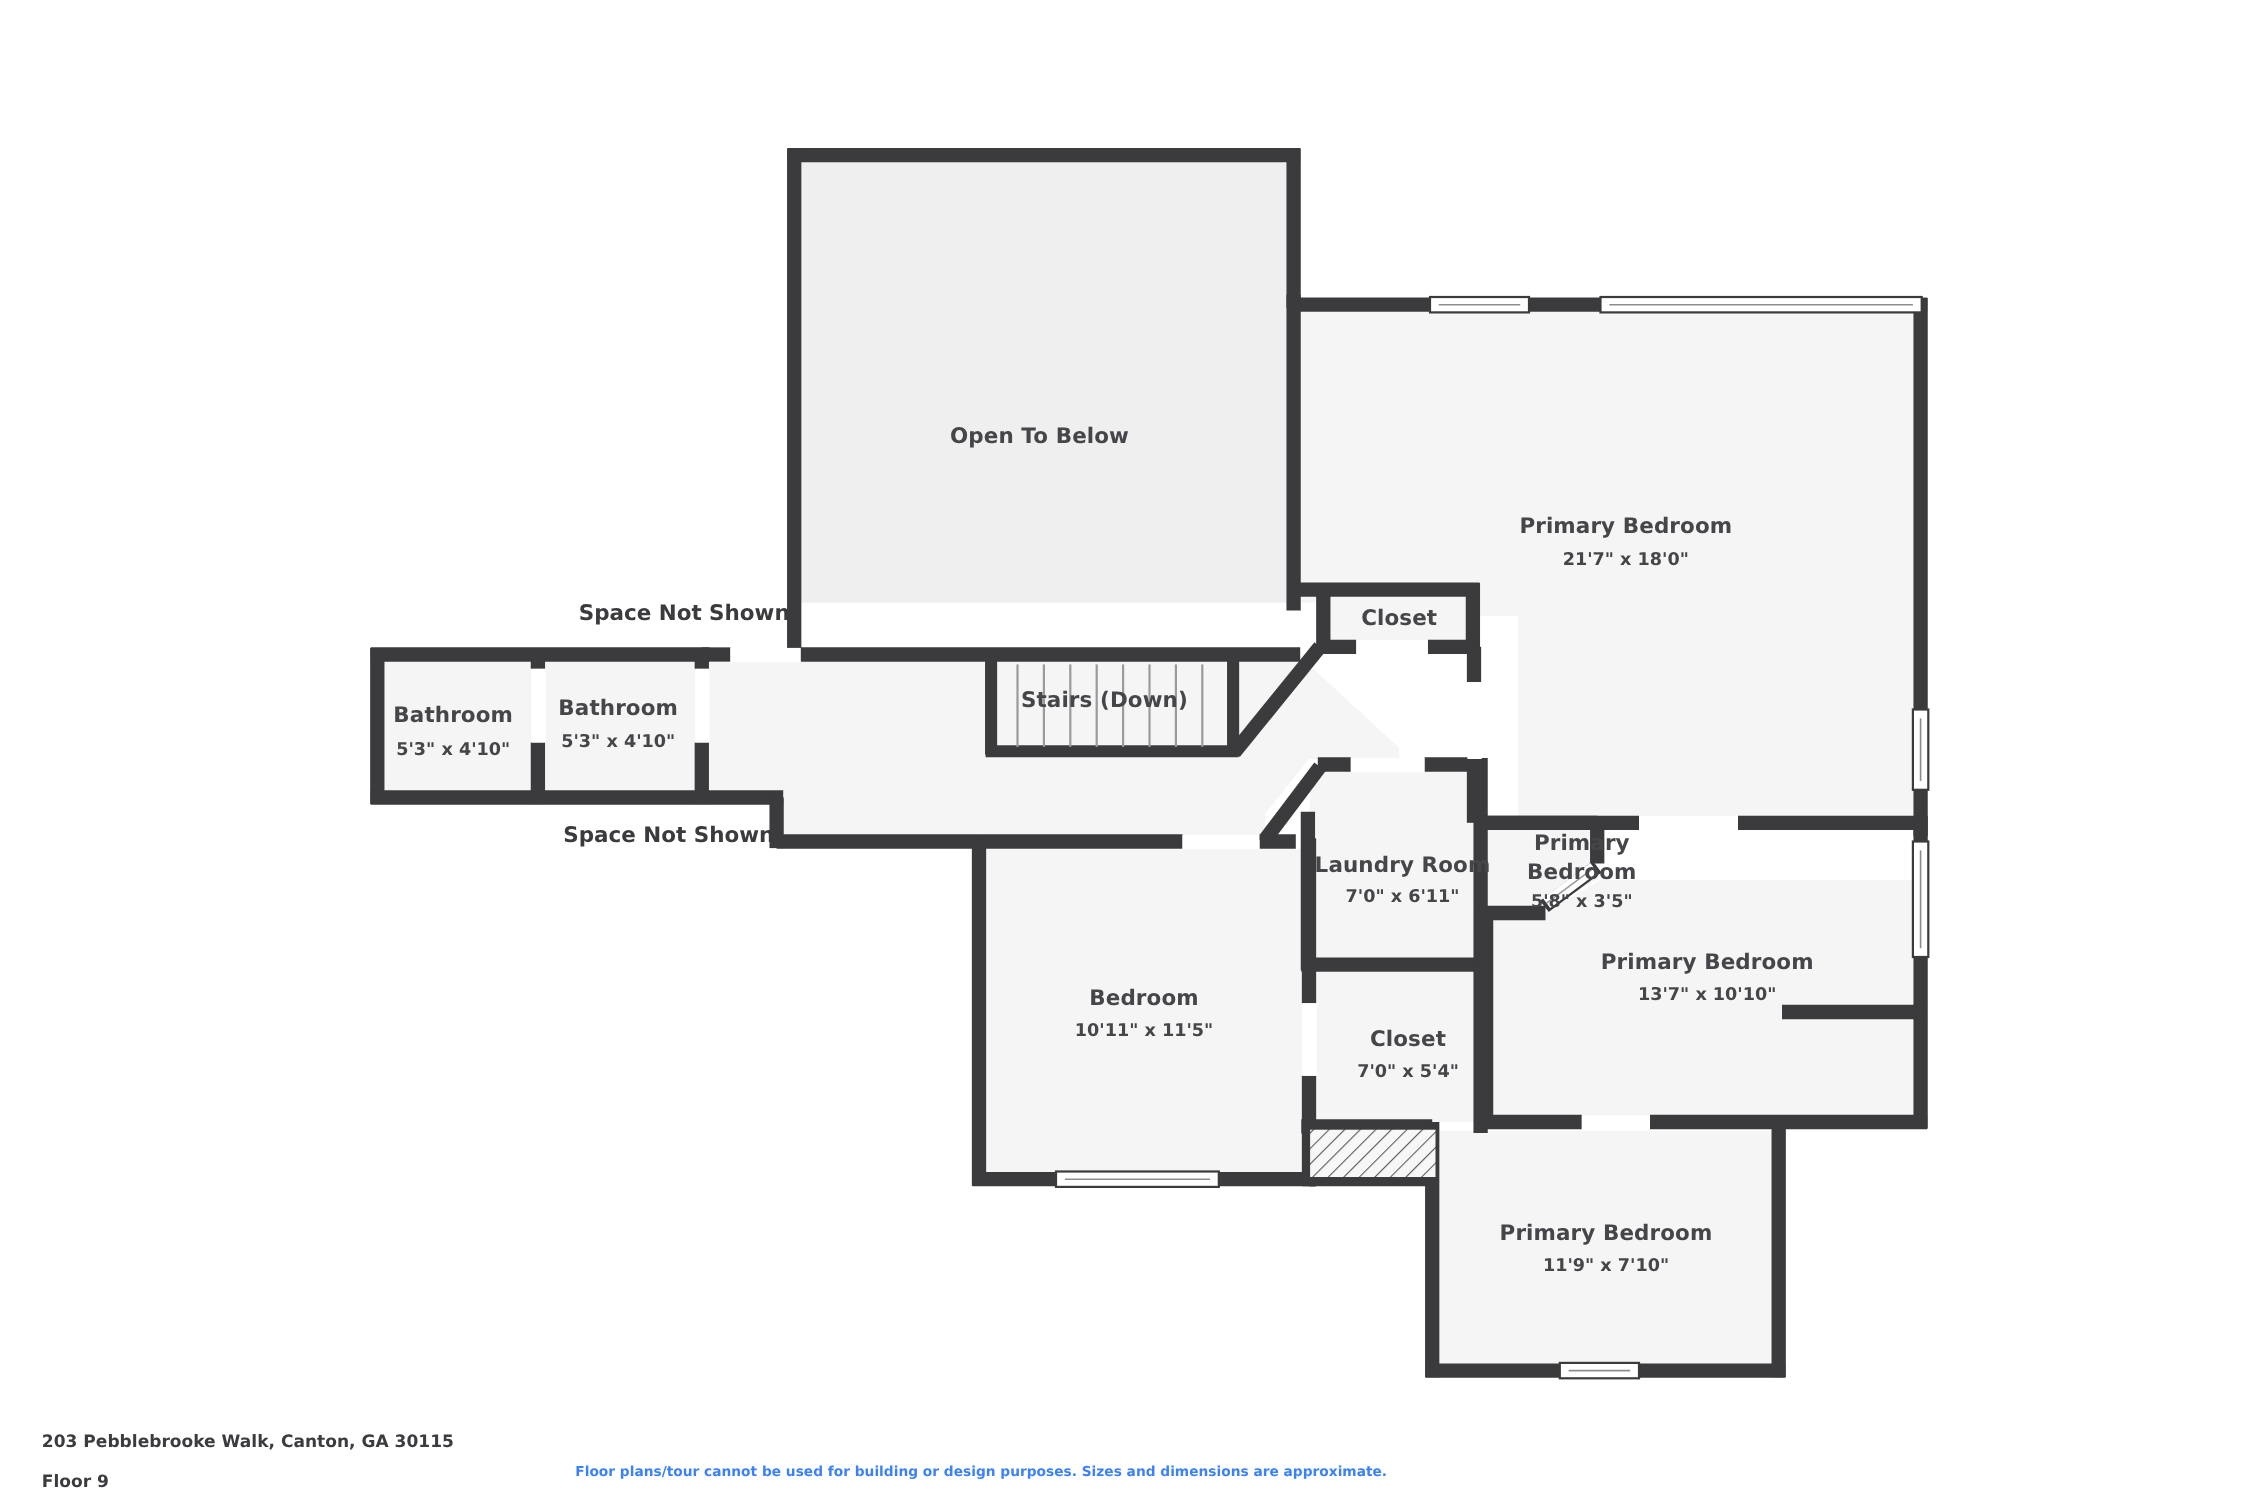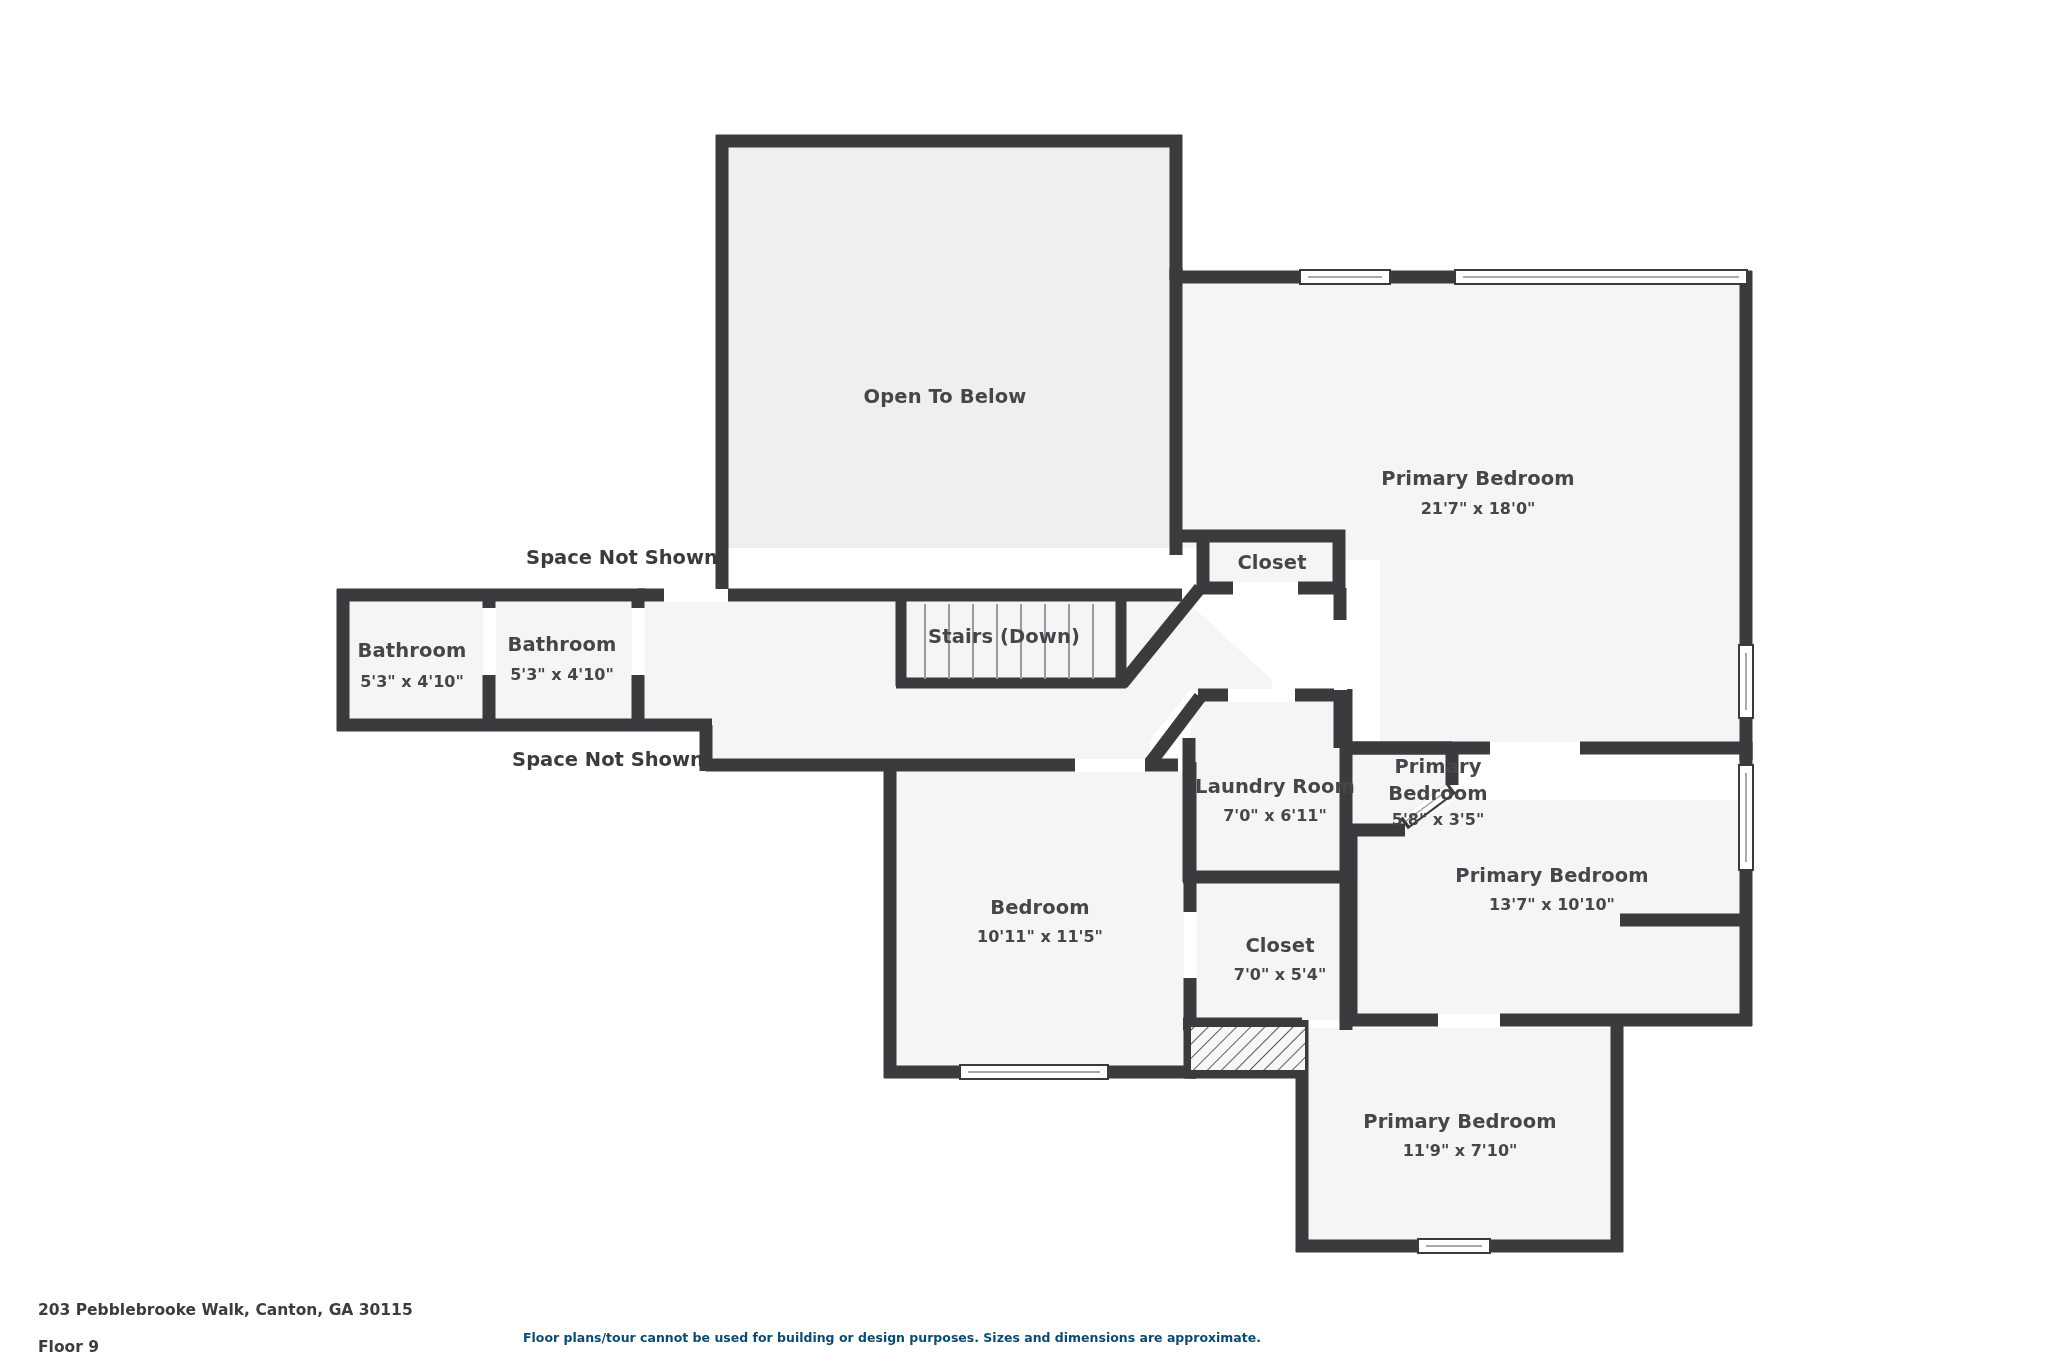--- a/index.html
+++ b/index.html
@@ -60,21 +60,21 @@
   #floor-line {
     left: 38px;
     top: 1338px;
     font-size: 15.5px;
   }
   #disclaimer-line {
     left: 50%;
     transform: translateX(-50%);
     top: 1330px;
     font-size: 12.5px;
-    color: #0c4a6e;
+    color: #3b82f6;
     font-weight: 700;
   }
 </style>
 </head>
 <body>
 
 <div id="plan-root">
 
 <svg id="floorplan" viewBox="0 0 2048 1365" xmlns="http://www.w3.org/2000/svg">
   <defs>

